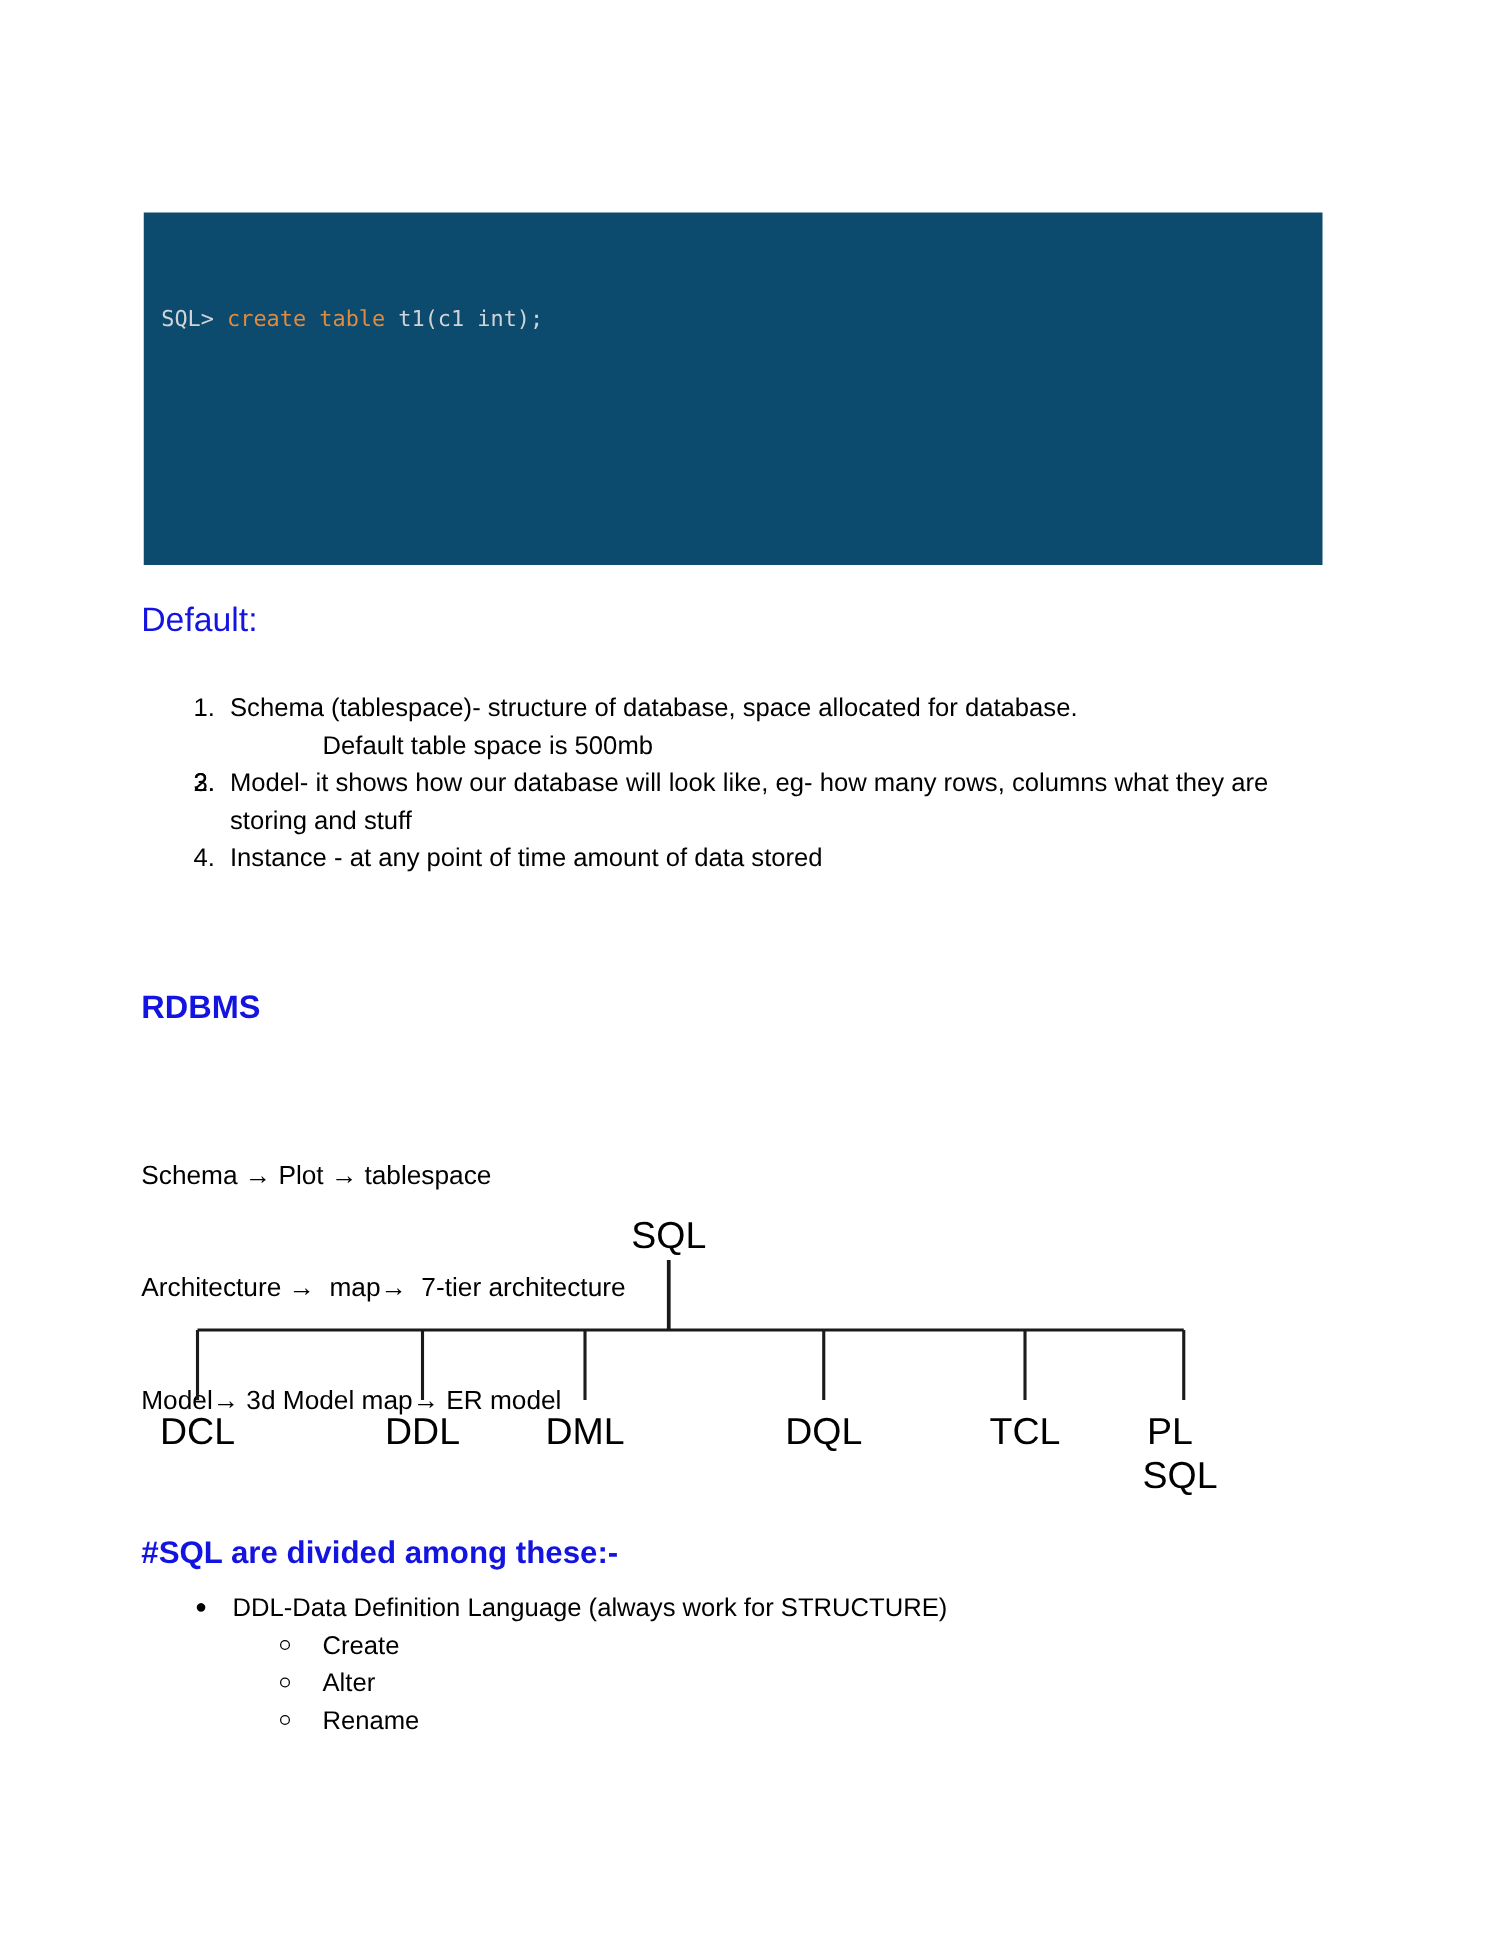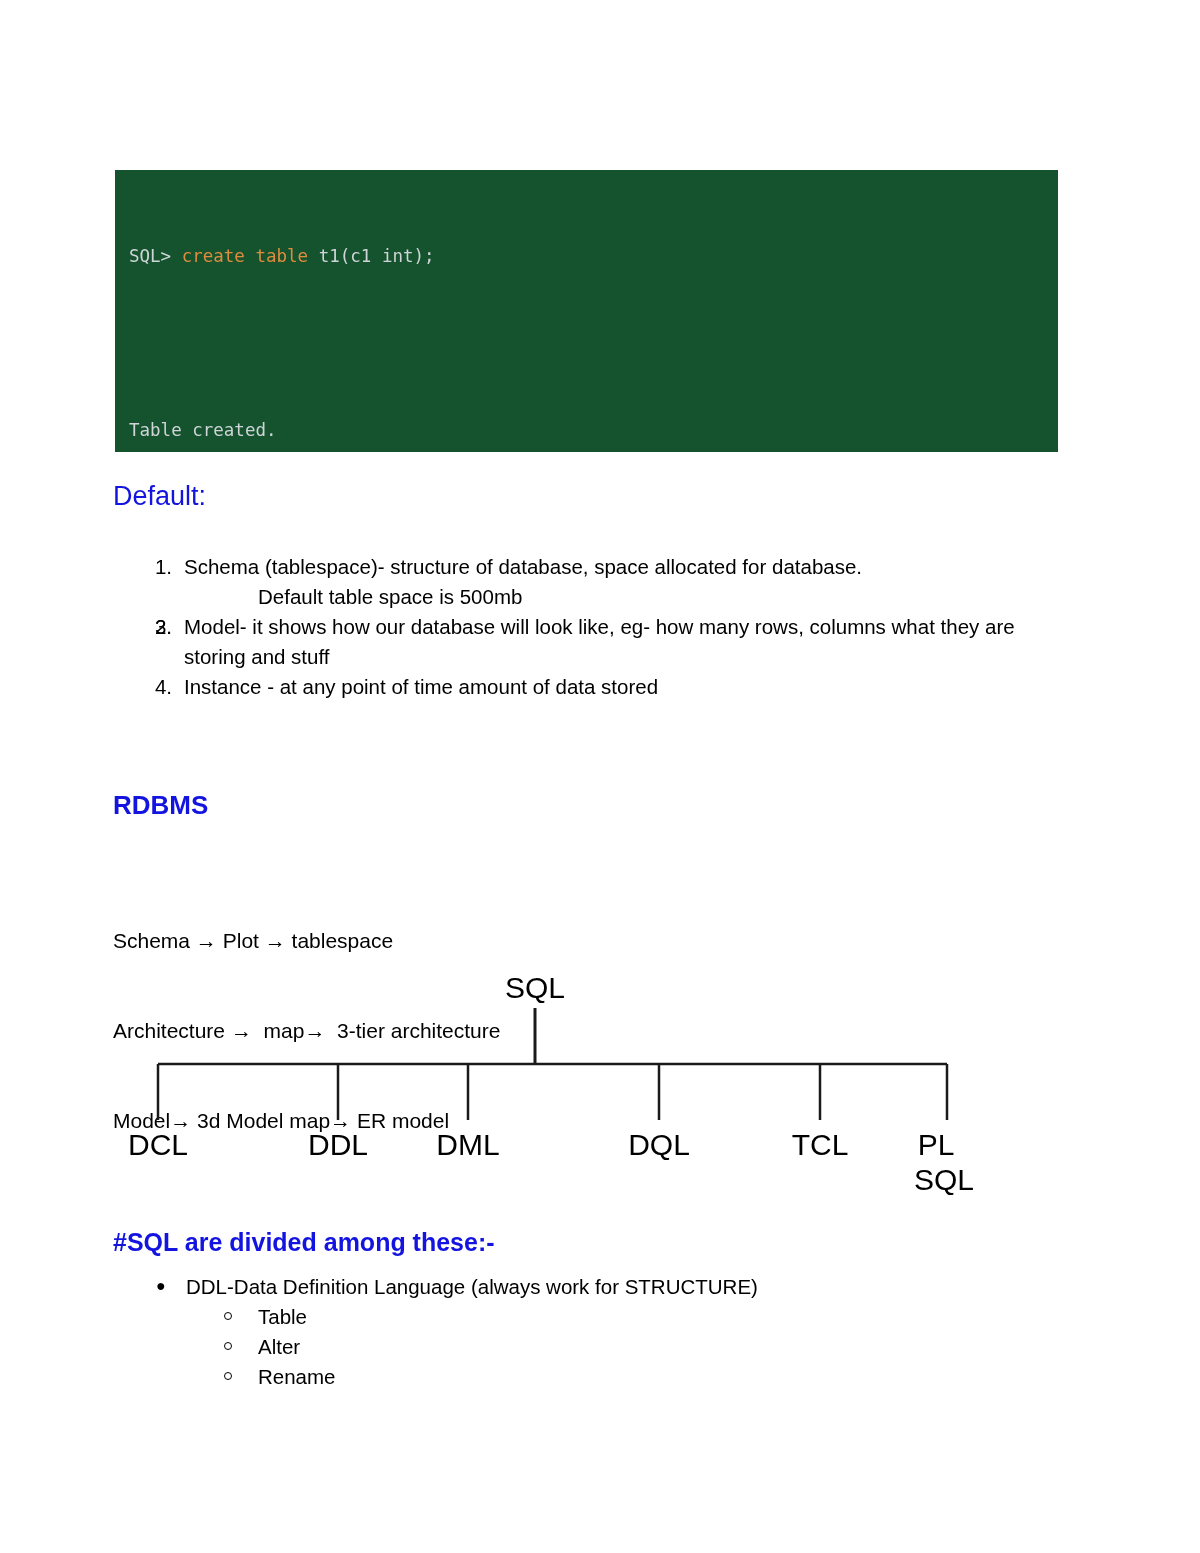--- a/index.html
+++ b/index.html
@@ -16,21 +16,21 @@
     overflow: hidden;
   }
 
   
   .terminal {
     position: absolute;
     left: 115px;
     top: 170px;
     width: 943px;
     height: 282px;
-    background: #14532d;
+    background: #0c4a6e;
     box-sizing: border-box;
     padding: 14px 0 0 0;
     font-family: "DejaVu Sans Mono", "Liberation Mono", monospace;
     font-size: 17.5px;
     line-height: 29px;
     color: #cfd4d8;
     white-space: pre;
     overflow: hidden;
   }
   .term-line {
@@ -157,21 +157,20 @@
     border-radius: 50%;
     box-sizing: border-box;
   }
 </style>
 </head>
 <body>
 
 <div class="terminal">
   <div class="term-line"><span>SQL&gt; </span><span class="kw">create table</span><span> t1(c1 int);</span></div>
   <div class="term-spacer"></div>
-  <div class="term-line">Table created.</div>
   
   
   
   
   
   
 </div>
 
 <div class="h-blue" id="keywords-heading">Default:</div>
 
@@ -191,21 +190,21 @@
   <div class="num-item">
     <span class="marker">4.</span>
     <span>Instance - at any point of time amount of data stored</span>
   </div>
 </div>
 
 <div class="h-blue" id="rdbms-heading">RDBMS</div>
 
 <div id="rdbms-lines">
   <div>Schema → Plot → tablespace</div>
-  <div>Architecture →  map→  3-tier architecture</div>
+  <div>Architecture →  map→  7-tier architecture</div>
   <div>Model→ 3d Model map→ ER model</div>
 </div>
 
 <div id="sql-tree">
   <svg width="1200" height="240" viewBox="0 0 1200 240" xmlns="http://www.w3.org/2000/svg">
 
     <text class="tree-root-label" x="535" y="38" text-anchor="middle">SQL</text>
 
     <line x1="535" y1="48" x2="535" y2="104" stroke="#1a1a1a" stroke-width="3"></line>
 
@@ -230,21 +229,21 @@
 
 <div class="h-blue" id="sqldiv-heading">#SQL are divided among these:-</div>
 
 <div id="sql-divisions">
   <div class="bullet-item">
     <span class="dot">●</span>
     <span>DDL-Data Definition Language (always work for STRUCTURE)</span>
   </div>
   <div class="circle-item">
     <span class="ring"></span>
-    <span>Table</span>
+    <span>Create</span>
   </div>
   <div class="circle-item">
     <span class="ring"></span>
     <span>Alter</span>
   </div>
   <div class="circle-item">
     <span class="ring"></span>
     <span>Rename</span>
   </div>
 </div>

